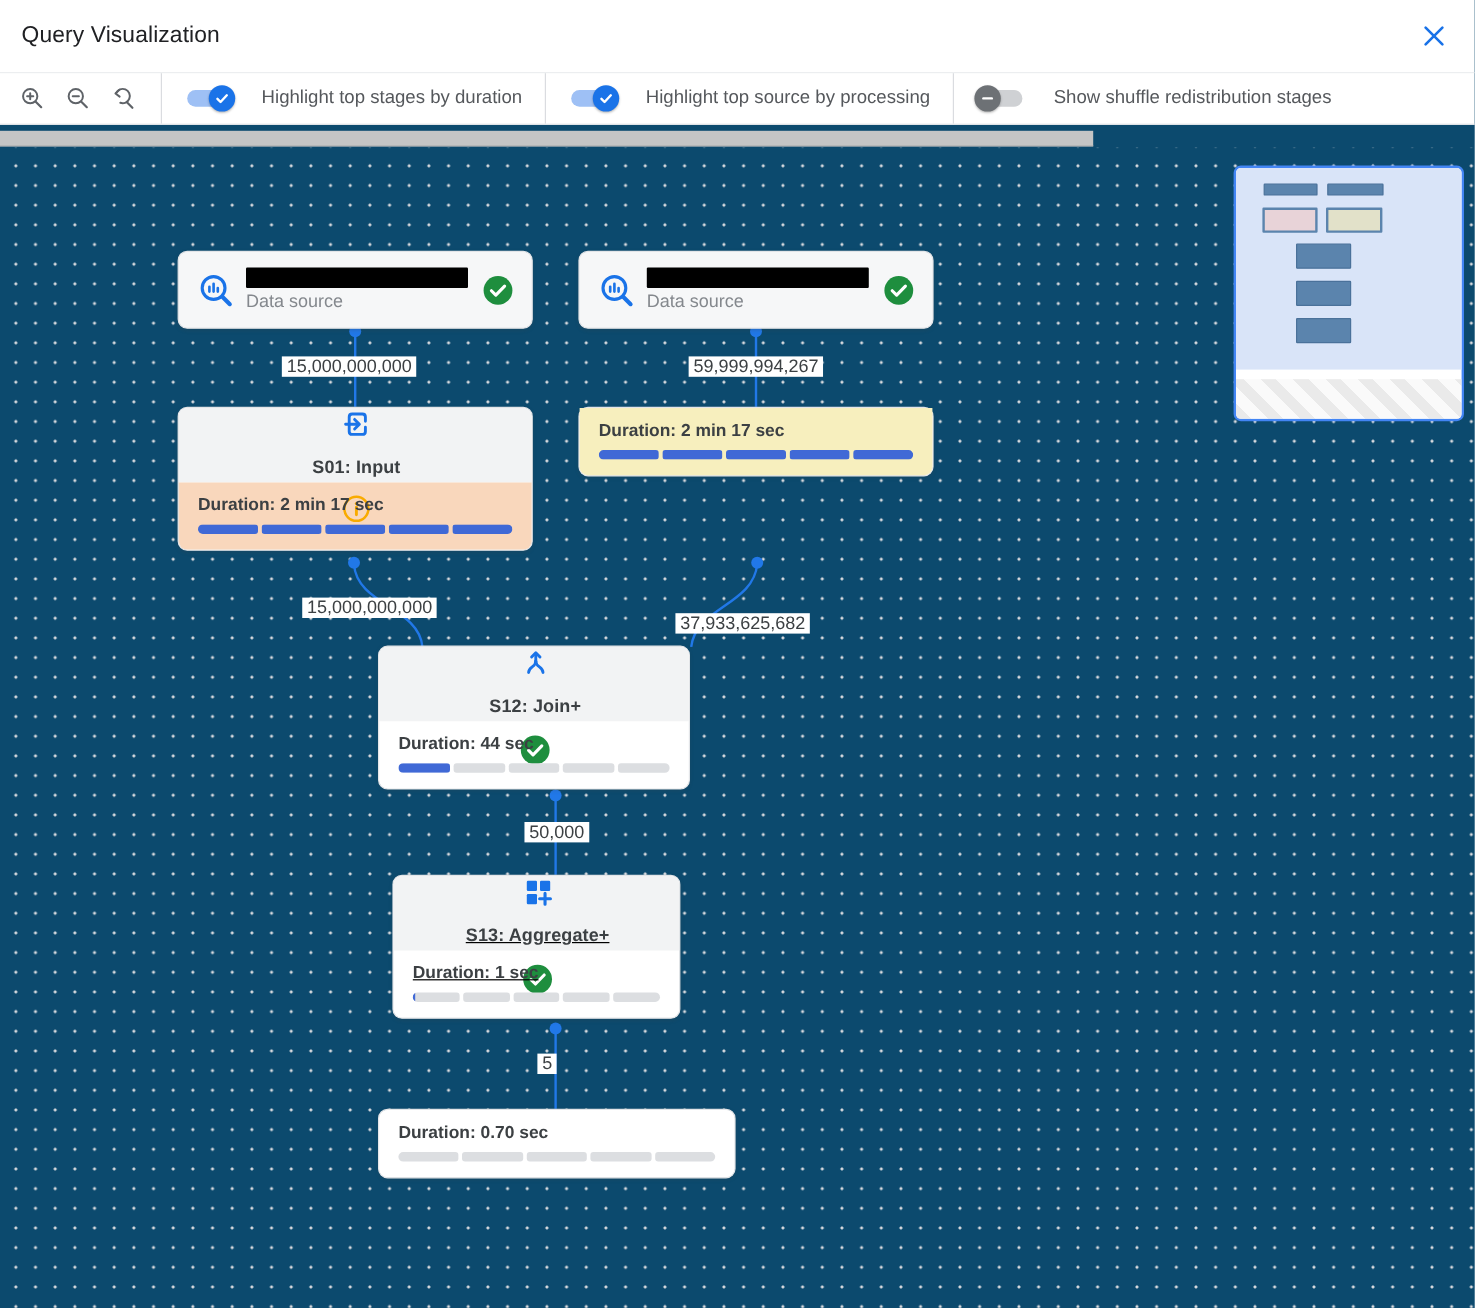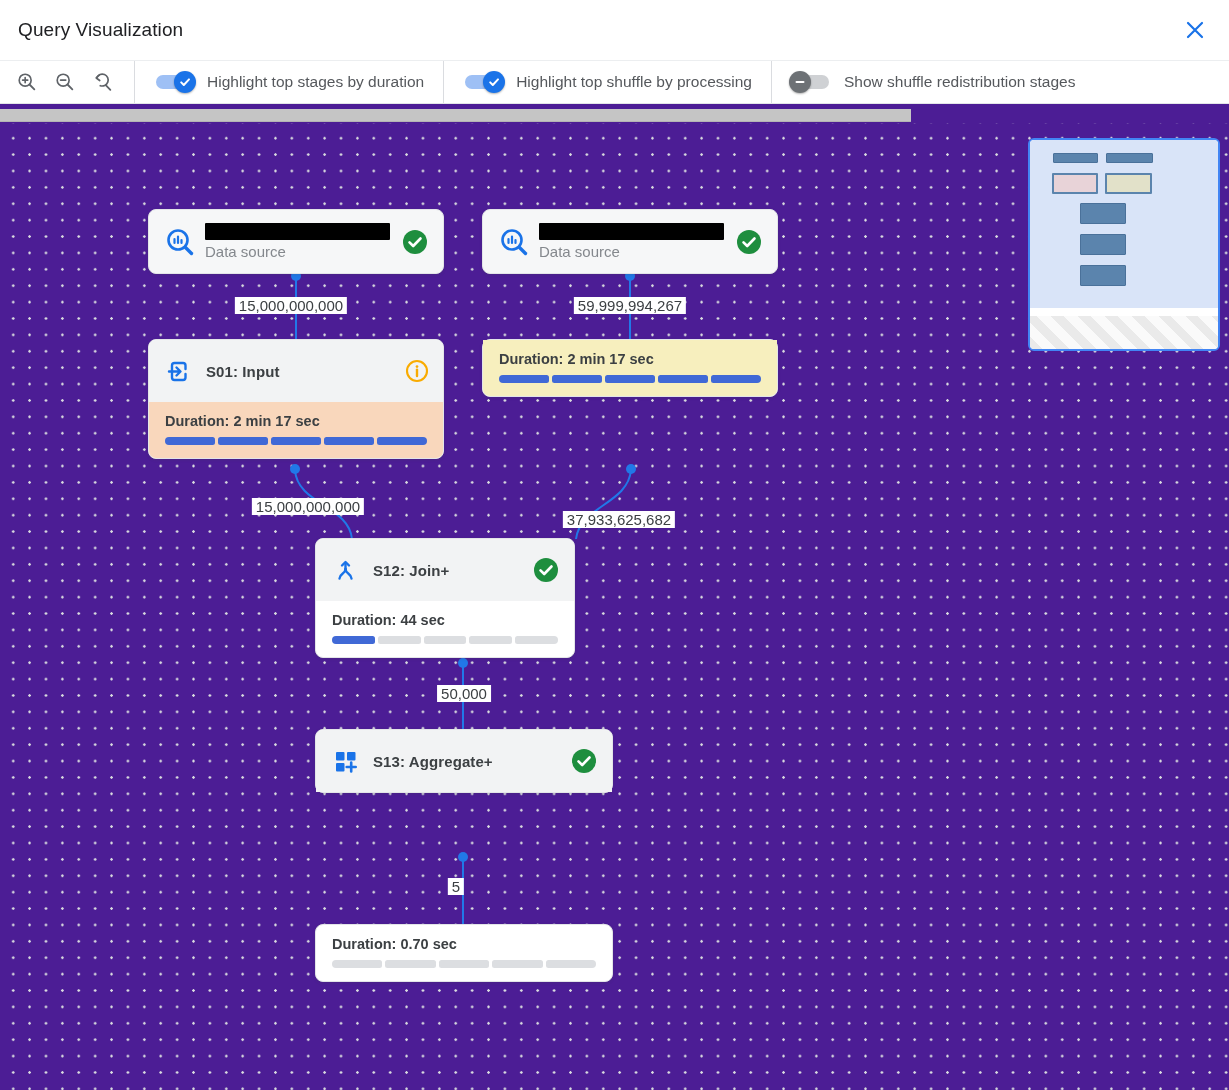--- a/index.html
+++ b/index.html
@@ -1,29 +1,29 @@
 <!DOCTYPE html>
 <html><head>
 <meta charset="utf-8">
 <style>
   * { margin:0; padding:0; box-sizing:border-box; }
   body { font-family:"Liberation Sans","DejaVu Sans",sans-serif; background:#fff; }
-  .app { position:relative; width:1229px; height:1090px; background:#4c1d95; overflow:hidden; }
+  .app { position:relative; width:1229px; height:1090px; background:#0c4a6e; overflow:hidden; }
 
   
   .hdr { position:absolute; top:0; left:0; right:0; height:60px; background:#fff; display:flex; align-items:center; padding:0 20px 0 18px; }
   .hdr-title { font-size:19px; color:#202124; font-weight:400; letter-spacing:.1px; }
   .hdr-close { margin-left:auto; width:28px; height:28px; border:none; background:transparent; cursor:pointer; display:flex; align-items:center; justify-content:center; }
 
   
   .tbar { position:absolute; top:60px; left:0; right:0; height:44px; background:#fff; border-top:1px solid #eceef0; border-bottom:1px solid #e3e5e8; display:flex; align-items:center; }
   .tb-icons { display:flex; align-items:center; gap:8px; padding:0 16px 0 12px; }
   .tb-btn { width:30px; height:30px; border:none; background:transparent; cursor:pointer; display:flex; align-items:center; justify-content:center; color:#5f6368; }
   .tb-sep { width:1px; align-self:stretch; background:#dadce0; }
-  .tb-group { display:flex; align-items:center; gap:13px; padding:0 19px; }
+  .tb-group { display:flex; align-items:center; gap:24px; padding:0 19px; }
   .tb-label { font-size:15.5px; font-weight:500; color:#55585c; white-space:nowrap; }
 
   
   .sw { position:relative; width:40px; height:22px; cursor:pointer; flex:0 0 auto; }
   .sw-track { position:absolute; left:2px; top:4px; width:36px; height:14px; border-radius:7px; }
   .sw-thumb { position:absolute; top:0; width:22px; height:22px; border-radius:50%; display:flex; align-items:center; justify-content:center; }
   .sw.on  .sw-track { background:#9ec0f5; }
   .sw.on  .sw-thumb { right:-2px; background:#1a73e8; box-shadow:0 1px 2px rgba(0,0,0,.3); }
   .sw.off .sw-track { background:#cfd1d4; }
   .sw.off .sw-thumb { left:-2px; background:#6d7175; box-shadow:0 1px 2px rgba(0,0,0,.3); }
@@ -37,39 +37,39 @@
     background-size:16.4px 16.4px; background-position:5px 7px; }
   .edges { position:absolute; left:0; top:0; width:1229px; height:1090px; pointer-events:none; }
 
   
   .node { position:absolute; border:1px solid #e3e5e8; border-radius:8px; box-shadow:0 1px 3px rgba(60,64,67,.18); cursor:pointer; }
   .node.ds { background:#f6f7f8; height:65px; display:flex; align-items:center; padding:16px 14px; gap:4px; }
   .ds-col { display:flex; flex-direction:column; justify-content:center; gap:3px; flex:1; margin-left:4px; }
   .redact { width:185px; height:17px; background:#000; border-radius:1px; }
   .ds-label { font-size:15px; color:#84888d; }
   .node.stage { background:#fff; }
-  .stage-head { height:62px; background:#f2f3f4; border-radius:7px 7px 0 0; display:flex; align-items:center; padding:0 14px 0 16px; gap:14px; }
+  .stage-head { height:62px; background:#f2f3f4; border-radius:7px 7px 0 0; display:flex; align-items:center; padding:0 14px 0 16px; gap:14px;flex-direction:column; }
   .stage-title { flex:1; font-size:15px; font-weight:600; color:#3c4043; letter-spacing:.1px; }
   .stage-body { padding:11px 16px 13px; border-radius:0 0 7px 7px; }
   .stage-body.hl-orange { background:#f9d7bc; }
   .stage-body.hl-yellow { background:#f7efbe; }
   .dur { font-size:14.5px; font-weight:600; color:#3c4043; margin-bottom:8px; }
   .pbar { display:flex; gap:3px; height:8px; }
   .pbar .seg { flex:1; background:#dcdee1; border-radius:2.5px; overflow:hidden; }
   .pbar .seg .seg-fill { height:100%; background:#4069d6; }
   .pbar .seg:first-child { border-radius:4px 2.5px 2.5px 4px; }
   .pbar .seg:last-child { border-radius:2.5px 4px 4px 2.5px; }
 
   
   .n-ds1 { left:148px; top:209px; width:296px; }
   .n-ds2 { left:482px; top:209px; width:296px; }
   .n-s01 { left:148px; top:339px; width:296px; }
   .n-s00 { left:482px; top:339px; width:296px; }
   .n-s12 { left:315px; top:538px; width:260px; }
-  .n-s13 { left:315px; top:729px; width:298px; }
+  .n-s13 { left:327px; top:729px; width:240px;text-decoration:underline; }
   .n-s14 { left:315px; top:924px; width:298px; }
 
   
   .elabel { position:absolute; transform:translateX(-50%); font-size:15px; color:#3c4043; background:#fff; padding:0 4px; white-space:nowrap; }
   .el1 { left:291px; top:297px; }
   .el2 { left:630px; top:297px; }
   .el3 { left:308px; top:498px; }
   .el4 { left:619px; top:498px;margin-top:13px; }
   .el5 { left:464px; top:685px; }
   .el6 { left:456px; top:878px; }
@@ -155,21 +155,21 @@
       <div class="sw on">
         <div class="sw-track"></div>
         <div class="sw-thumb">
             <span>
               <svg width="12" height="12" viewBox="0 0 12 12">
                 <path d="M2.2 6.4 L4.8 9 L10 3.4" fill="none" stroke="#fff" stroke-width="2" stroke-linecap="round" stroke-linejoin="round"></path>
               </svg>
             </span>
           </div>
       </div>
-      <span class="tb-label">Highlight top shuffle by processing</span>
+      <span class="tb-label">Highlight top source by processing</span>
     </div>
     <div class="tb-sep"></div>
     <div class="tb-group">
       <div class="sw off">
         <div class="sw-track"></div>
         <div class="sw-thumb">
             <span>
               <svg width="12" height="12" viewBox="0 0 12 12">
                 <path d="M2.5 6 H9.5" stroke="#fff" stroke-width="2" stroke-linecap="round"></path>
               </svg>
@@ -363,20 +363,40 @@
           </svg>
       </span>
       <span class="stage-title">S13: Aggregate+</span>
       <span>
         <svg width="28" height="28" viewBox="0 0 28 28">
             <circle cx="14" cy="14" r="12" fill="#1e8e3e"></circle>
             <path d="M8.5 14.3 L12.2 18 L19.5 10.5" fill="none" stroke="#fff" stroke-width="2.6" stroke-linecap="round" stroke-linejoin="round"></path>
           </svg>
       </span>
     </div>
+    <div class="stage-body">
+      <div class="dur">Duration: 1 sec</div>
+      <div class="pbar">
+          <div class="seg">
+            <div class="seg-fill" style="width: 6%;"></div>
+          </div>
+          <div class="seg">
+            <div class="seg-fill" style="width: 0%;"></div>
+          </div>
+          <div class="seg">
+            <div class="seg-fill" style="width: 0%;"></div>
+          </div>
+          <div class="seg">
+            <div class="seg-fill" style="width: 0%;"></div>
+          </div>
+          <div class="seg">
+            <div class="seg-fill" style="width: 0%;"></div>
+          </div>
+        </div>
+    </div>
   </div>
 
   <div class="node stage n-s14">
     <div class="stage-body">
       <div class="dur">Duration: 0.70 sec</div>
       <div class="pbar">
           <div class="seg">
             <div class="seg-fill" style="width: 0%;"></div>
           </div>
           <div class="seg">

